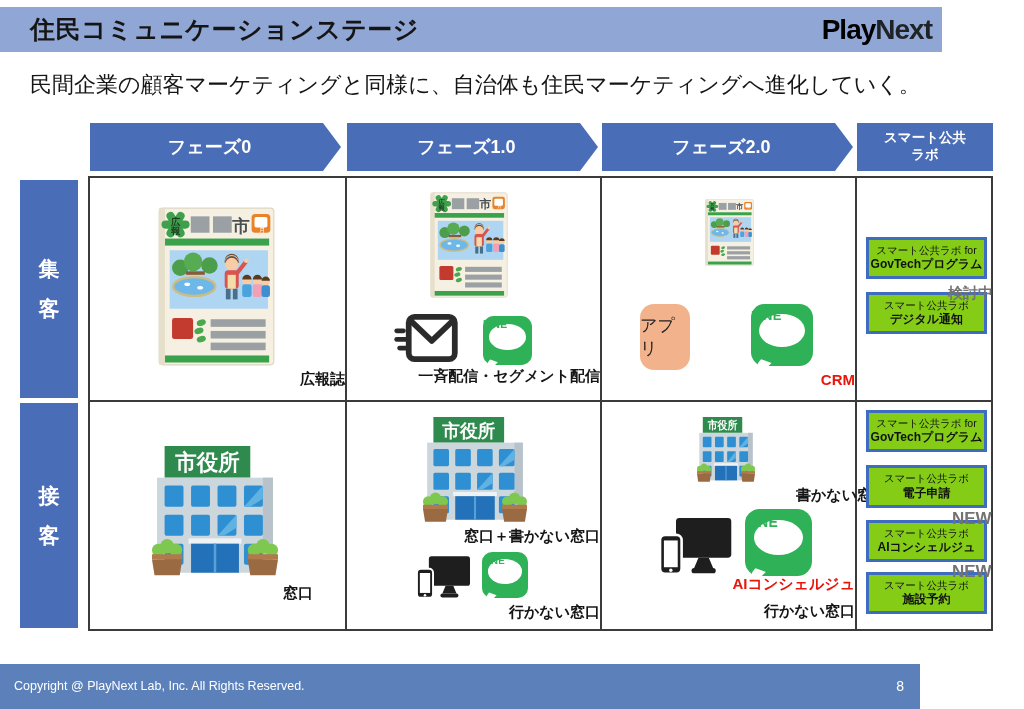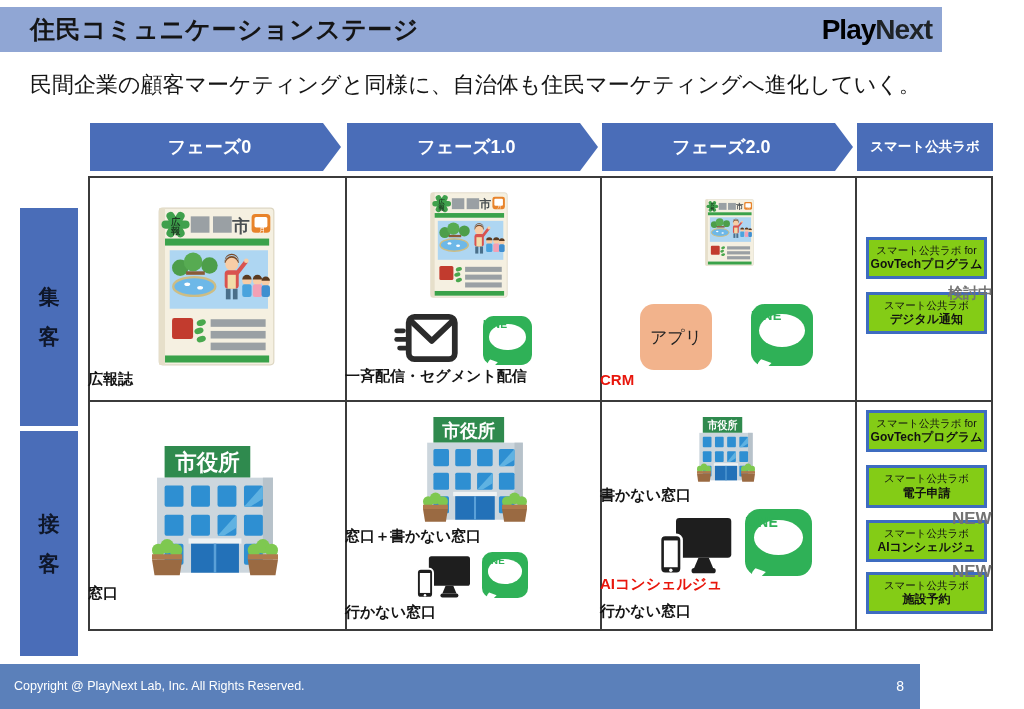--- a/index.html
+++ b/index.html
@@ -11,47 +11,47 @@
   .page-title{position:absolute;left:30px;top:0;line-height:45px;font-size:25px;font-weight:bold;color:#151515;letter-spacing:0.5px;}
   .logo{position:absolute;right:10px;top:0;line-height:45px;font-size:28px;font-weight:bold;letter-spacing:-1px;}
   .logo .play{color:#000000;} .logo .next{color:#1f2326;}
   .subtitle{position:absolute;left:30px;top:70px;font-size:22px;color:#151515;}
 
   
   .arrow{position:absolute;top:123px;height:48px;background:#4a6db8;color:#fff;font-weight:bold;
          font-size:18px;display:flex;align-items:center;justify-content:center;
          clip-path:polygon(0 0,calc(100% - 18px) 0,100% 50%,calc(100% - 18px) 100%,0 100%);padding-right:12px;box-sizing:border-box;}
   .hdr-rect{position:absolute;top:123px;left:857px;width:136px;height:48px;background:#4a6db8;color:#fff;
-            font-weight:bold;font-size:13.5px;display:flex;flex-direction:row;align-items:center;justify-content:center;line-height:1.25;}
-
-  
-  .rowlabel{position:absolute;left:20px;width:58px;background:#4a6db8;color:#0f172a;font-weight:bold;font-size:21px;
-            display:flex;align-items:center;justify-content:center;margin-top:28px;}
+            font-weight:bold;font-size:13.5px;display:flex;flex-direction:column;align-items:center;justify-content:center;line-height:1.25;}
+
+  
+  .rowlabel{position:absolute;left:20px;width:58px;background:#4a6db8;color:#ffffff;font-weight:bold;font-size:21px;
+            display:flex;align-items:center;justify-content:center;}
   .rowlabel span{display:block;width:24px;word-break:break-all;text-align:center;line-height:1.9;}
 
   
   .grid{position:absolute;left:88px;top:176px;width:905px;height:455px;border:2px solid #3b3b3b;box-sizing:border-box;background:#fff;}
   .vline{position:absolute;top:0;bottom:0;width:2px;background:#3b3b3b;}
   .hline{position:absolute;left:0;right:0;height:2px;background:#3b3b3b;top:222px;}
 
   .abs{position:absolute;}
-  .cap{position:absolute;text-align:left;font-weight:bold;font-size:15px;color:#151515;}
+  .cap{position:absolute;text-align:right;font-weight:bold;font-size:15px;color:#151515;}
   .red{color:#e8160c;}
   .badge{position:absolute;font-weight:bold;color:#737373;white-space:nowrap;z-index:6;}
 
   
   .line-icon{position:absolute;width:1em;height:1em;background:#2fb157;border-radius:0.22em;}
   .line-bubble{position:absolute;left:0.13em;top:0.16em;width:0.74em;height:0.53em;background:#fff;border-radius:50%;}
   .line-tail{position:absolute;left:0.09em;bottom:-0.06em;width:0.17em;height:0.16em;background:#fff;
              transform:rotate(20deg) skew(-25deg);border-radius:0 0 0 0.14em;}
   .line-text{position:absolute;left:0;top:0.33em;width:1em;text-align:center;color:#2fb157;font-weight:bold;
              font-size:0.21em;letter-spacing:0.02em;}
 
   
-  .app-icon{position:absolute;left:640px;top:304px;width:72px;height:66px;background:#f2b38c;border-radius:14px;
+  .app-icon{position:absolute;left:640px;top:304px;width:50px;height:66px;background:#f2b38c;border-radius:14px;
             display:flex;align-items:center;justify-content:center;font-size:17px;color:#222;}
 
   
   .labbox{position:absolute;left:866px;width:121px;background:#84cc16;border:3px solid #3e6cc0;box-sizing:border-box;
           display:flex;flex-direction:column;align-items:center;justify-content:center;z-index:4;}
   .labbox .l1{font-size:10.5px;line-height:1.25;}
   .labbox .l2{font-size:12px;font-weight:bold;line-height:1.25;}
 
   
   .footer{position:absolute;left:0;bottom:0;width:920px;height:45px;background:#5b80ba;color:#fff;}

